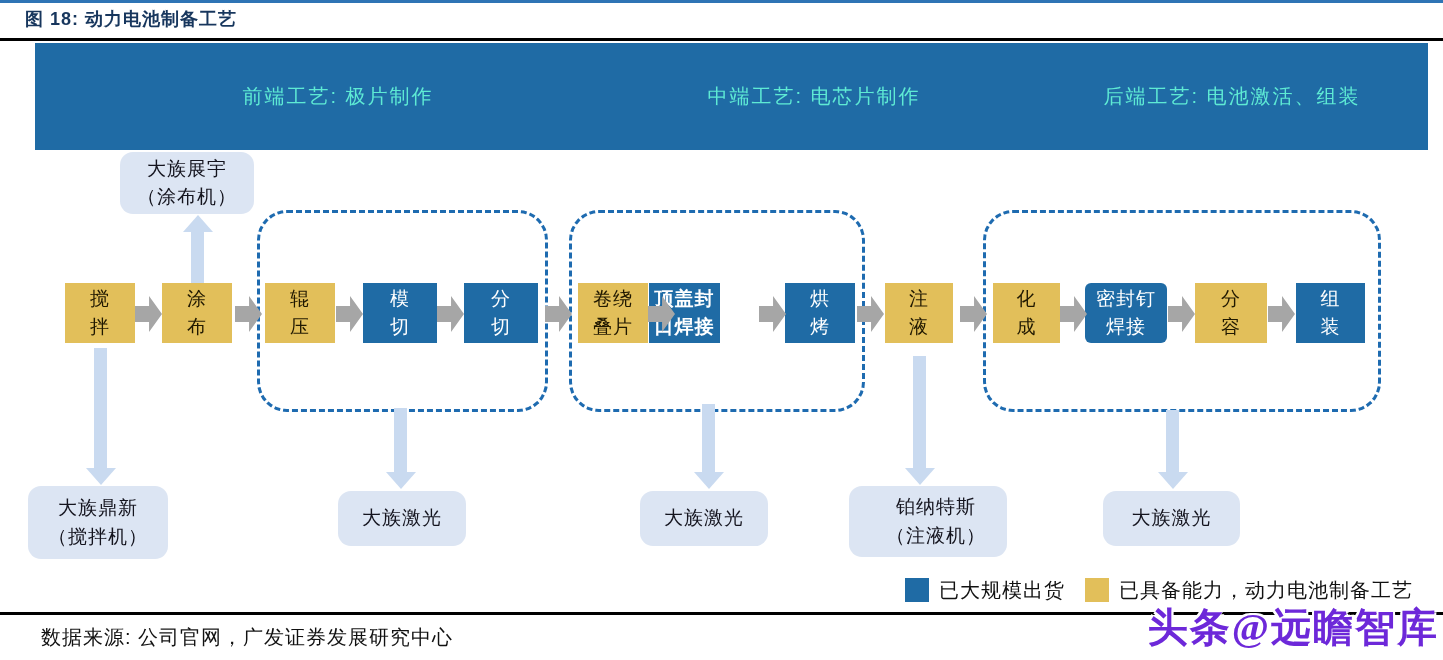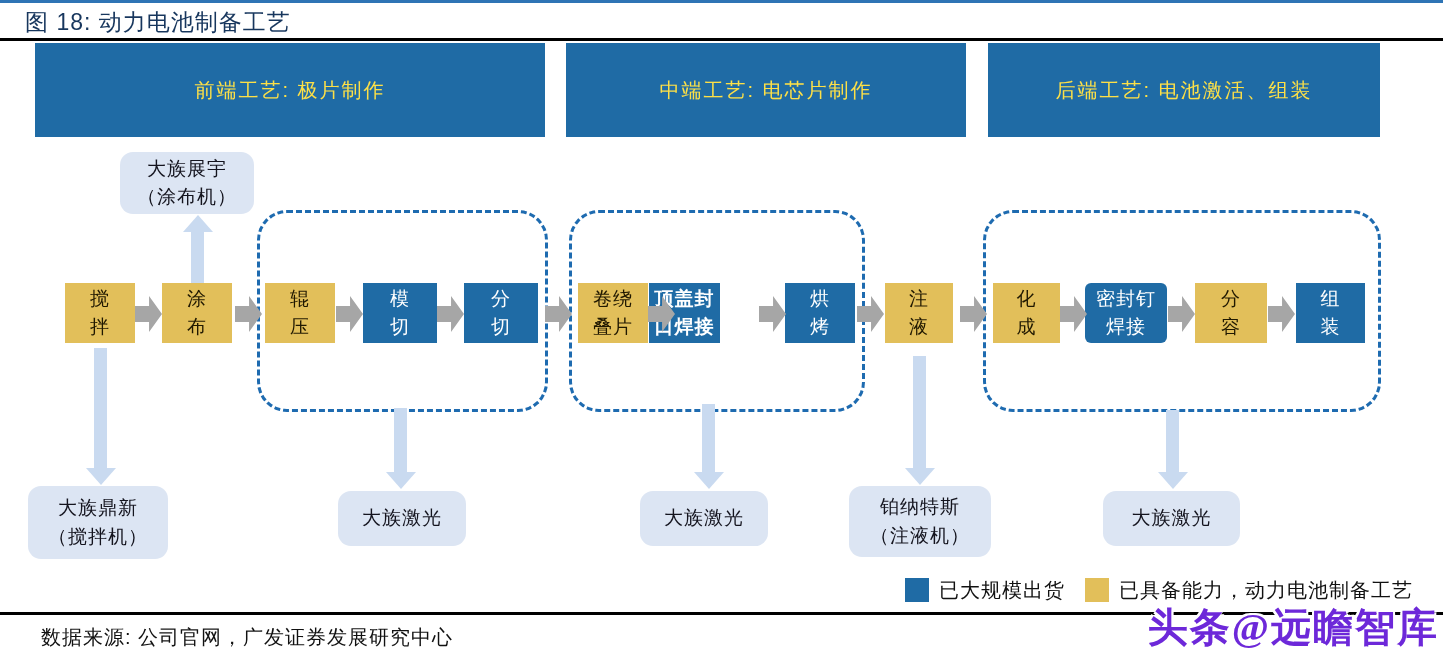--- a/index.html
+++ b/index.html
@@ -2,28 +2,28 @@
 <html style="--stage-bar: #1F6BA5; --box-blue: #1F6BA5; --box-yellow: #E2BF5A; --dashed: #1E6BB0; --callout: #DCE5F3; --arrow-gray: #A6A6A6; --arrow-blue: #C9DAF0; --accent-line: #2E74B5; --title-color: #17365D;"><head>
 <meta charset="utf-8">
 <style>
   html,body{margin:0;padding:0;background:#fff;}
   #canvas{
     position:relative;width:1443px;height:660px;background:#fff;overflow:hidden;
     font-family:"Liberation Sans","DejaVu Sans",sans-serif;color:#1a1a1a;
   }
   .rule{position:absolute;left:0;width:1443px;}
   #top-rule{top:0;height:3px;background:var(--accent-line);}
-  #title{position:absolute;left:25px;top:7px;font-size:23px;font-weight:normal;color:var(--title-color);letter-spacing:1px;}
+  #title{position:absolute;left:25px;top:7px;font-size:18px;font-weight:bold;color:var(--title-color);letter-spacing:1px;}
   #title-underline{top:38px;height:3px;background:#000;}
   #bottom-rule{top:612px;height:3px;background:#000;}
 
   .stage-bar{
-    position:absolute;top:43px;height:94px;background:var(--stage-bar);
-    color:#fde047;display:flex;align-items:center;justify-content:center;
-    font-size:20px;letter-spacing:2px;
+    position:absolute;top:43px;height:107px;background:var(--stage-bar);
+    color:#5eead4;display:flex;align-items:center;justify-content:center;
+    font-size:20px;letter-spacing:2px;padding-left:48px;
   }
   .dashed-group{
     position:absolute;top:210px;height:196px;border:3px dashed var(--dashed);
     border-radius:30px;background:transparent;
   }
   .step{
     position:absolute;top:283px;height:60px;display:flex;align-items:center;justify-content:center;
     text-align:center;font-size:19px;line-height:1.45;white-space:pre-line;letter-spacing:1px;
   }
   .step.mass-shipped{background:var(--box-blue);color:#fff;}
@@ -122,21 +122,21 @@
   <div class="varrow down" style="left:702px;top:404px;height:68px;"></div>
   <div class="varrow down" style="left:913px;top:356px;height:112px;"></div>
   <div class="varrow down" style="left:1166px;top:410px;height:62px;"></div>
 
   <div class="callout" style="left:120px;top:152px;width:134px;height:62px;border-radius:13px;">大族展宇
 （涂布机）</div>
   <div class="callout" style="left:28px;top:486px;width:140px;height:73px;">大族鼎新
 （搅拌机）</div>
   <div class="callout" style="left:338px;top:491px;width:128px;height:55px;">大族激光</div>
   <div class="callout" style="left:640px;top:491px;width:128px;height:55px;">大族激光</div>
-  <div class="callout" style="left:849px;top:486px;width:142px;height:71px;">铂纳特斯
+  <div class="callout" style="left:849px;top:486px;width:142px;height:71px;padding-left:16px;">铂纳特斯
 （注液机）</div>
   <div class="callout" style="left:1103px;top:491px;width:137px;height:55px;">大族激光</div>
 
   <div class="legend" style="left:905px;">
     <span class="swatch blue"></span>
     <span class="lbl">已大规模出货</span>
   </div>
   <div class="legend" style="left:1085px;">
     <span class="swatch yellow"></span>
     <span class="lbl">已具备能力，动力电池制备工艺</span>

